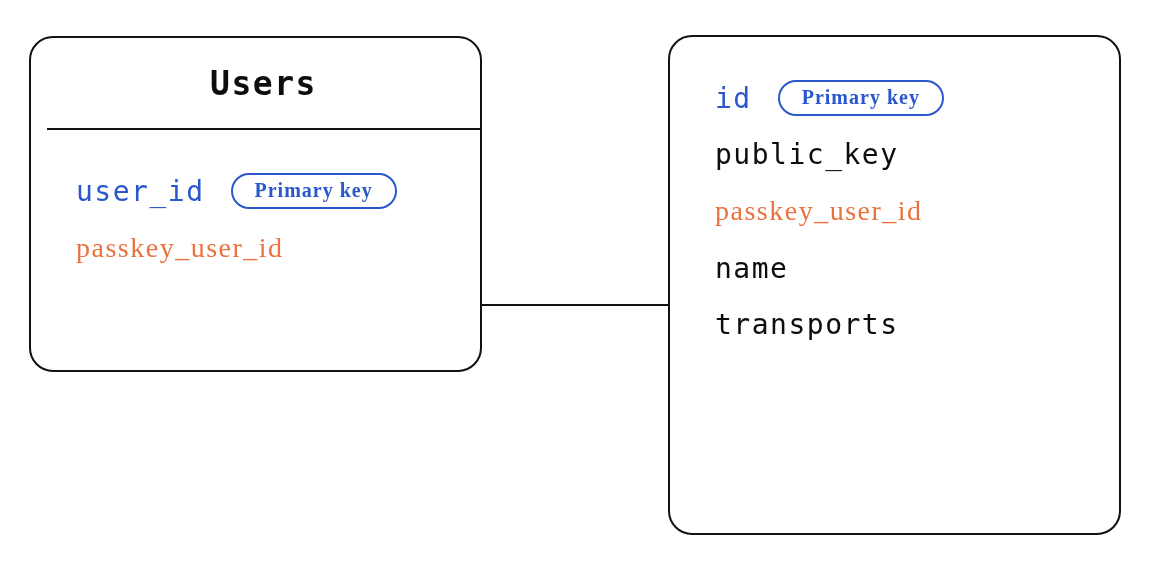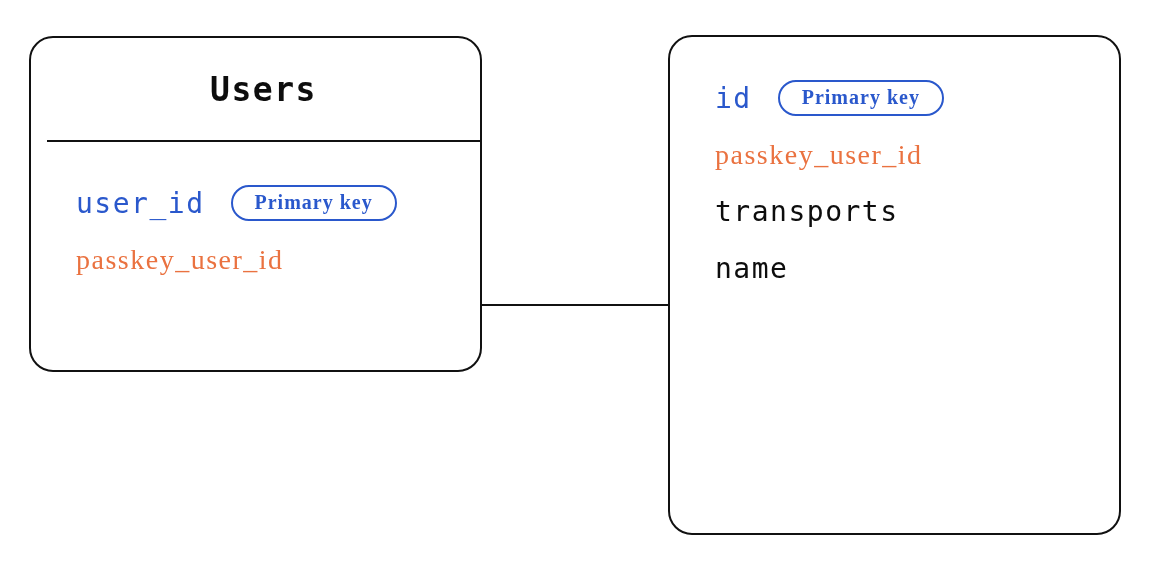--- a/index.html
+++ b/index.html
@@ -18,21 +18,21 @@
   }
   .entity {
     position: absolute;
     box-sizing: border-box;
     background: var(--color-background, #ffffff);
     border: 2px solid var(--color-border, #111111);
     border-radius: 24px;
   }
   .entity-header {
     box-sizing: border-box;
-    height: 104px;
+    height: 92px;
     border-bottom: 2px solid var(--color-border, #111111);
     display: flex;
     align-items: center;
     justify-content: center;
     font-size: 33px;
     font-weight: bold;
     letter-spacing: 1.5px;
     color: var(--color-text, #0d0d0d);
     margin-left: 16px;
   }
@@ -94,24 +94,27 @@
 
   <div class="connector"></div>
 
   <div class="entity" style="left:668px; top:35px; width:453px; height:500px;">
     <div class="entity-fields">
       <div class="field-row">
         <span class="fname primary">id</span>
         <span class="badge">Primary key</span>
       </div>
       <div class="field-row">
+        <span class="fname">public_key</span>
+      </div>
+      <div class="field-row">
         <span class="fname foreign">passkey_user_id</span>
       </div>
       <div class="field-row">
-        <span class="fname">transports</span>
+        <span class="fname">name</span>
       </div>
       <div class="field-row">
-        <span class="fname">name</span>
+        <span class="fname">transports</span>
       </div>
     </div>
   </div>
 
 </div>
 
 </body></html>

